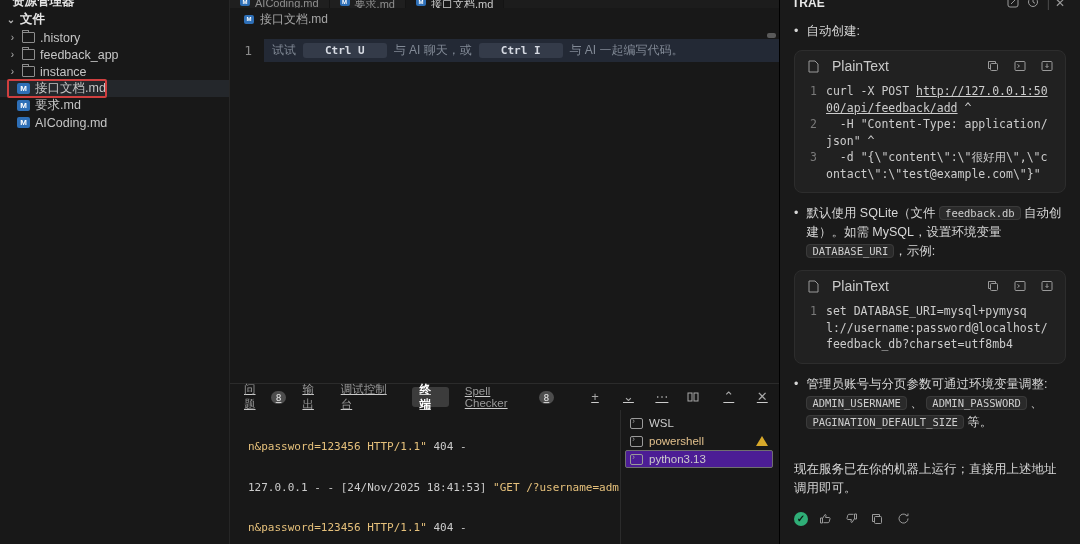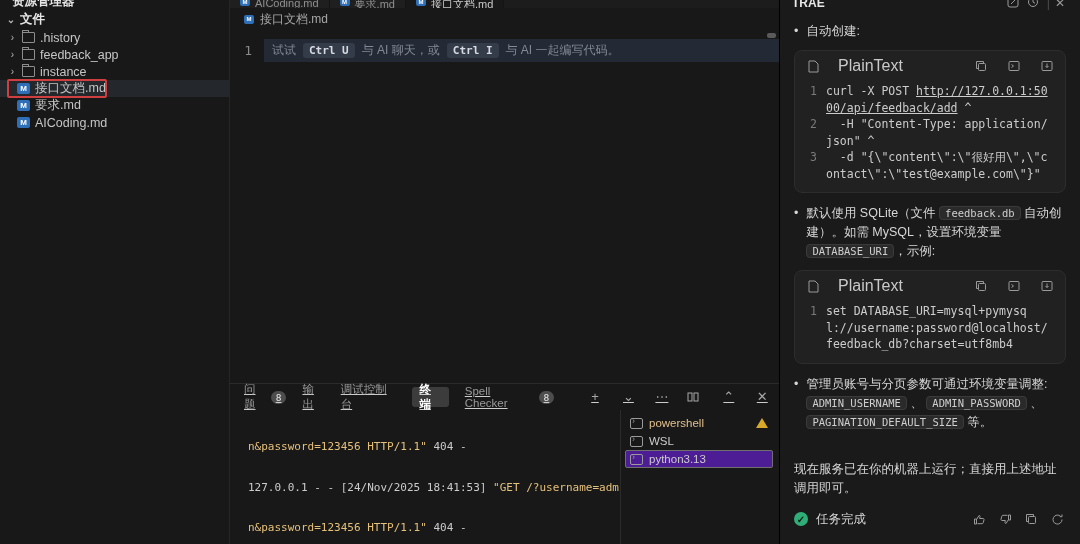--- a/index.html
+++ b/index.html
@@ -30,21 +30,21 @@
   .main { width:550px; display:flex; flex-direction:column; background:#181818; border-right:1px solid #000; }
   .tabstrip { height:8px; display:flex; background:#1c1c1c; overflow:hidden; }
   .etab { display:flex; align-items:flex-start; gap:5px; padding:0 10px; border-right:1px solid #141414; background:#1f1f1f; color:#8f8f8f; font-size:11px; }
   .etab.active { background:#181818; color:#c9c9c9; }
   .etab .md-icon.sm, .etab span { transform:translateY(-3px); }
   .breadcrumb { height:22px; display:flex; align-items:center; gap:6px; padding-left:14px; color:#a6a6a6; font-size:12px; background:#181818; }
   .editor { flex:1; position:relative; overflow:hidden; }
   .ed-line { display:flex; margin-top:9px; height:23px; align-items:center; }
   .gutter { width:34px; text-align:right; padding-right:12px; color:#8a8a8a; font-size:13px; font-family:"DejaVu Sans Mono", monospace; }
   .line-content { flex:1; height:23px; background:#232935; display:flex; align-items:center; gap:7px; color:#7e8term4; padding-left:8px; color:#828a96; font-size:12px; }
-  .kbd { background:#343b49; border-radius:3px; padding:1px 6px; font-family:"DejaVu Sans Mono", monospace; font-size:11px; color:#d6dae2; font-weight:bold; }
+  .kbd { background:#343b49; border-radius:3px; padding:1px 22px; font-family:"DejaVu Sans Mono", monospace; font-size:11px; color:#d6dae2; font-weight:bold; }
   .ed-scroll-thumb { position:absolute; top:3px; right:3px; width:9px; height:5px; background:#5a5a5a; border-radius:2px; }
 
   
   .panel { height:161px; border-top:1px solid #2b2b2b; display:flex; flex-direction:column; background:#181818; }
   .panel-tabs { height:26px; display:flex; align-items:center; padding:0 8px 0 14px; gap:16px;text-decoration:underline; }
   .ptab { display:flex; align-items:center; gap:5px; color:#9a9a9a; font-size:11.5px; cursor:pointer; height:20px; }
   .ptab.active { color:#ffffff; background:#3c3c3c; border-radius:3px; padding:0 7px; font-weight:bold; }
   .badge { background:#4d4d4d; color:#e8e8e8; font-size:9.5px; border-radius:8px; padding:1px 5px; font-family:"DejaVu Sans Mono", monospace; }
   .ptab-spacer { flex:1; }
   .pt-ico { color:#a8a8a8; font-size:13px; width:18px; text-align:center; cursor:pointer; line-height:18px; }
@@ -65,21 +65,21 @@
   .assistant { flex:1; background:#1a1a1a; display:flex; flex-direction:column; overflow:hidden;justify-content:flex-end; }
   .as-header { height:11px; overflow:hidden; display:flex; align-items:flex-start; padding:0 10px 0 12px; }
   .as-title { font-weight:bold; font-size:12px; color:#e8e8e8; transform:translateY(-4px); }
   .as-hspace { flex:1; }
   .as-hicon { color:#9a9a9a; width:20px; text-align:center; transform:translateY(-4px); cursor:pointer; font-size:12px; }
   .as-divider { color:#4a4a4a; transform:translateY(-4px); }
   .as-body { flex:1; padding:0 14px; overflow:hidden; }
   .bullet { display:flex; gap:8px; margin-top:11px; line-height:19px; color:#d6d6d6; }
   .bullet .dot { color:#d6d6d6; }
   .codeblock { margin-top:9px; background:#212121; border:1px solid #2d2d2d; border-radius:8px; overflow:hidden; }
-  .cb-head { height:30px; display:flex; align-items:center; gap:17px; padding:0 10px; color:#c9c9c9; font-size:16px; }
+  .cb-head { height:30px; display:flex; align-items:center; gap:11px; padding:0 10px; color:#c9c9c9; font-size:14px; }
   .cb-hspace { flex:1; }
   .cb-ico { width:16px; height:16px; display:flex; align-items:center; justify-content:center; cursor:pointer; }
   .cb-body { padding:2px 12px 10px 10px; font-family:"DejaVu Sans Mono", monospace; font-size:11.5px; line-height:16.5px; color:#cccccc; }
   .cb-line { display:flex; }
   .cb-num { width:12px; text-align:right; margin-right:9px; color:#7a7a7a; flex:0 0 auto; }
   .cb-text { word-break:break-all; white-space:pre-wrap; }
   .cb-text a, .cb-link { color:#cccccc; text-decoration:underline; cursor:pointer; }
   .heading { margin-top:15px; font-weight:bold; color:#e4e4e4; font-size:13px; }
   .icode { font-family:"DejaVu Sans Mono", monospace; font-size:10.5px; background:#2a2a2a; border:1px solid #3a3a3a; border-radius:4px; padding:0px 5px; color:#cfcfcf; white-space:nowrap; }
   .para { margin-top:28px; line-height:19px; color:#d6d6d6; }
@@ -204,28 +204,28 @@
           <div><span class="warn">n&amp;password=123456 HTTP/1.1"</span><span class="ok"> 404 -</span></div>
           
           
           
           
           
           
           
         </div>
         <div class="term-list">
+          <div class="trow">
+            <span class="term-ico"></span>
+            <span class="name">WSL</span>
+          </div>
           <div class="trow warn-name">
             <span class="term-ico"></span>
             <span class="name">powershell</span>
             <span class="warn-tri"></span>
-          </div>
-          <div class="trow">
-            <span class="term-ico"></span>
-            <span class="name">WSL</span>
           </div>
           <div class="trow selected">
             <span class="term-ico"></span>
             <span class="name">python3.13</span>
           </div>
         </div>
       </div>
     </div>
   </div>
 
@@ -343,21 +343,20 @@
 
       <div class="bullet">
         <span class="dot">•</span>
         <span><span>管理员账号与分页参数可通过环境变量调整: </span><span class="icode">ADMIN_USERNAME</span><span> 、 </span><span class="icode">ADMIN_PASSWORD</span><span> 、</span><span class="icode">PAGINATION_DEFAULT_SIZE</span><span> 等。</span></span>
       </div>
 
       <div class="para">现在服务已在你的机器上运行；直接用上述地址调用即可。</div>
 
       <div class="done-row">
         <span class="check-circle">✓</span>
-        <span class="done-label">任务完成</span>
         <span class="act-ico">
           <svg width="13" height="13" viewBox="0 0 13 13">
               <path d="M1.5 6h2v5h-2zM3.5 10.5V6.5L6 2.5c.8 0 1.2.6 1 1.3L6.6 5.5h3.4c.7 0 1.2.6 1 1.3l-.8 3c-.1.5-.6.9-1.1.9H4.5" fill="none" stroke="#9a9a9a"></path>
             </svg>
         </span>
         <span class="act-ico">
           <svg width="13" height="13" viewBox="0 0 13 13" style="transform:rotate(180deg)">
               <path d="M1.5 6h2v5h-2zM3.5 10.5V6.5L6 2.5c.8 0 1.2.6 1 1.3L6.6 5.5h3.4c.7 0 1.2.6 1 1.3l-.8 3c-.1.5-.6.9-1.1.9H4.5" fill="none" stroke="#9a9a9a"></path>
             </svg>
         </span>

